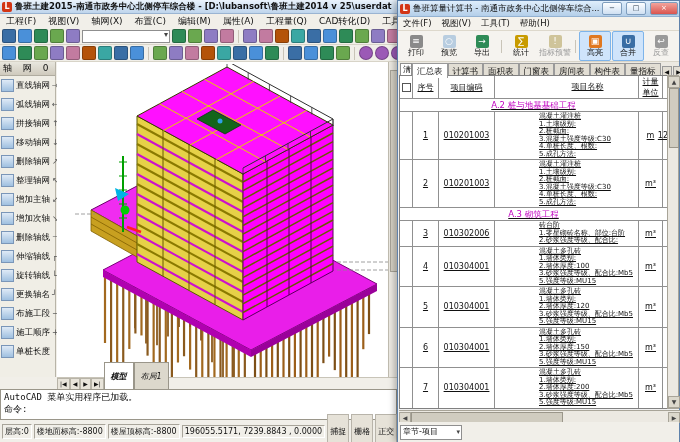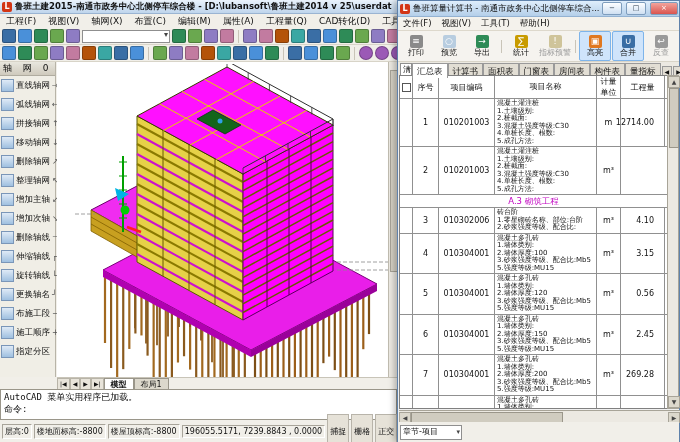--- a/index.html
+++ b/index.html
@@ -34,21 +34,21 @@
   .p-lb{font-size:8.5px;white-space:nowrap;}
   .p-ar{font-size:8px;color:#555;margin-left:auto;}
   
   .canvas{position:absolute;left:57px;top:62px;width:623px;height:315px;background:#ffffff;overflow:hidden;}
   .v-scroll{position:absolute;right:282px;top:62px;width:9px;height:315px;background:#ece9e2;
     border-left:1px solid #c0bcb0;}
   .v-thumb{position:absolute;left:1px;top:8px;width:7px;height:200px;background:#d6d2c6;border:1px solid #a8a498;}
   .sheet-tabs{position:absolute;left:57px;top:377px;width:340px;height:12px;background:#f1efe9;
     display:flex;align-items:flex-end;border-top:1px solid #c8c4b8;}
   .nav-btn{font-size:6px;padding:1px 2px;border:1px solid #b8b4a8;background:#e8e4da;line-height:8px;}
-  .sh-tab{font-size:8px;padding:0 6px;border:1px solid #9a968a;border-bottom:none;background:#dcd8cc;height:11px;line-height:11px;}
+  .sh-tab{font-size:8px;padding:8px 6px;border:1px solid #9a968a;border-bottom:none;background:#dcd8cc;height:11px;line-height:11px;font-style:italic;}
   .sh-tab.active{background:#ffffff;font-weight:bold;}
   .command{position:absolute;left:0;top:389px;width:397px;height:31px;background:#ffffff;
     border:1px solid #9a968a;box-sizing:border-box;font-family:"DejaVu Sans Mono",monospace;
     font-size:9px;padding:1px 3px;}
   .command div{line-height:12px;white-space:nowrap;}
   .status-bar{position:absolute;left:0;top:420px;width:397px;height:22px;background:#f1efe9;
     display:flex;align-items:center;gap:2px;padding:0 2px;box-sizing:border-box;}
   .st-field{border:1px solid #a8a49a;border-right-color:#fff;border-bottom-color:#fff;
     background:#f1efe9;font-size:8px;padding:1px 2px;white-space:nowrap;}
   .st-toggle{font-size:8px;padding:11px 2px;border:1px solid #b8b4aa;background:#e6e2d8;white-space:nowrap;}
@@ -73,27 +73,27 @@
   .c-lb{font-size:8px;line-height:9px;white-space:nowrap;}
   .c-modebar{height:16px;display:flex;align-items:flex-end;background:#ece9e2;padding-left:2px;}
   .mode-combo{width:60px;height:12px;background:#fff;border:1px solid #8f8f8f;font-size:8px;
     line-height:11px;padding-left:2px;position:relative;margin-bottom:1px;}
   .mode-combo:after{content:"▾";position:absolute;right:1px;top:0;font-size:7px;color:#444;}
   .c-tab{font-size:8.5px;padding:0 4px;height:14px;line-height:14px;border:1px solid #9a9a9a;
     border-bottom:none;background:#e2ded4;white-space:nowrap;}
   .c-tab.active{background:#ffffff;position:relative;z-index:2;}
   .tab-ar{font-size:6px;border:1px solid #9a9a9a;background:#e2ded4;padding:1px 2px;margin-left:1px;line-height:8px;}
   .c-table{position:absolute;left:1px;top:74px;width:269px;height:334px;background:#fff;
-    border:1px solid #808080;box-sizing:border-box;overflow:hidden;}
+    border:1px solid #808080;box-sizing:border-box;overflow:hidden;text-decoration:underline;}
   .trow{display:flex;border-bottom:1px solid #909090;background:#fff;}
   .tcell{border-right:1px solid #909090;box-sizing:border-box;display:flex;align-items:center;
     justify-content:center;font-size:8px;text-align:center;}
   .c-chk{width:13px;flex:0 0 13px;} .c-no{width:26px;flex:0 0 26px;} .c-code{width:56px;flex:0 0 56px;}
   .c-name{width:102px;flex:0 0 102px;justify-content:flex-start;align-items:flex-start;text-align:left;
-    font-size:7px;line-height:7.5px;padding:1px 2px;white-space:pre-line;}
+    font-size:7px;line-height:7.5px;padding:1px 2px;white-space:pre-line;margin-left:42px;}
   .c-unit{width:24px;flex:0 0 24px;} .c-qty{width:44px;flex:0 0 44px;justify-content:flex-end;padding-right:10px;}
   .thead .tcell{font-size:8px;background:#fff;font-weight:normal;}
   .chk-box{width:7px;height:7px;border:1px solid #555;background:#fff;}
   .sec-row{border-bottom:1px solid #909090;color:#c000c0;font-size:8.5px;text-align:center;
     height:12px;line-height:12px;background:#fff;}
   .t-vscroll{position:absolute;right:0px;top:74px;width:12px;height:334px;background:#ece9e2;border:1px solid #a8a498;box-sizing:border-box;}
   .t-vthumb{position:absolute;left:1px;top:12px;width:8px;height:58px;background:#d0ccc0;border:1px solid #9a968a;}
   .scroll-ar{position:absolute;left:0;width:10px;height:10px;font-size:6px;text-align:center;line-height:10px;
     background:#dcd8cc;border:1px solid #a8a498;color:#444;}
   .c-hscroll{position:absolute;left:1px;top:409px;width:281px;height:12px;background:#ece9e2;border-top:1px solid #a8a498;}
@@ -253,21 +253,21 @@
           <span class="p-lb">布施工段</span>
           <span class="p-ar">−</span>
         </div>
         <div class="p-item">
           <span class="p-ic"></span>
           <span class="p-lb">施工顺序</span>
           <span class="p-ar">+</span>
         </div>
         <div class="p-item">
           <span class="p-ic"></span>
-          <span class="p-lb">指定分区</span>
+          <span class="p-lb">单桩长度</span>
           <span class="p-ar"></span>
         </div>
       </div>
   </div>
 
   <div class="canvas">
     <svg id="model-svg" width="340" height="336" style="position:absolute;left:18px;top:2px;">
         <line x1="30" y1="208" x2="30" y2="279" stroke="#a2691f" stroke-width="2.2"></line>
         <line x1="36.08" y1="211.25" x2="36.08" y2="303.97605610161895" stroke="#8a5a1e" stroke-width="2.2"></line>
         <line x1="42.16" y1="214.5" x2="42.16" y2="314.28149950959676" stroke="#a2691f" stroke-width="2.2"></line>
@@ -501,20 +501,21 @@
       <div class="tcell c-chk">
           <span class="chk-box"></span>
         </div>
       <div class="tcell c-no">序号</div>
       <div class="tcell c-code">项目编码</div>
       <div class="tcell c-name" style="align-items:center;justify-content:center;font-size:8px;text-align:center;">项目名称</div>
       <div class="tcell c-unit">计量单位</div>
       <div class="tcell c-qty" style="justify-content:center;padding-right:0;">工程量</div>
     </div>
     <div id="table-body">
+        <div class="sec-row">A.2 桩与地基基础工程</div>
         <div class="trow">
           <div class="tcell c-chk"></div>
           <div class="tcell c-no">1</div>
           <div class="tcell c-code">010201003</div>
           <div class="tcell c-name">混凝土灌注桩
 1.土壤级别:
 2.桩截面:
 3.混凝土强度等级:C30
 4.单桩长度、根数:
 5.成孔方法:</div>

